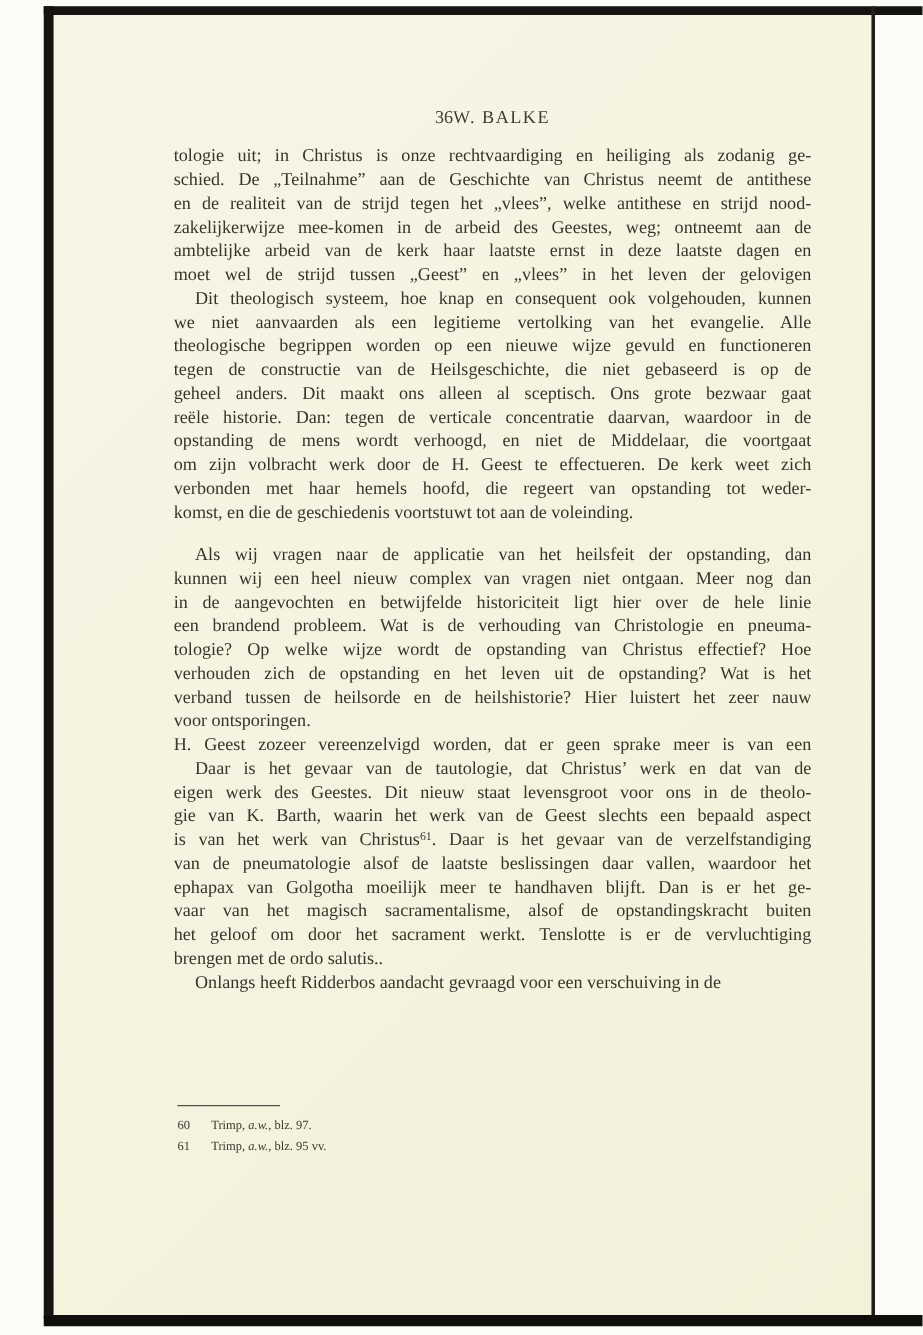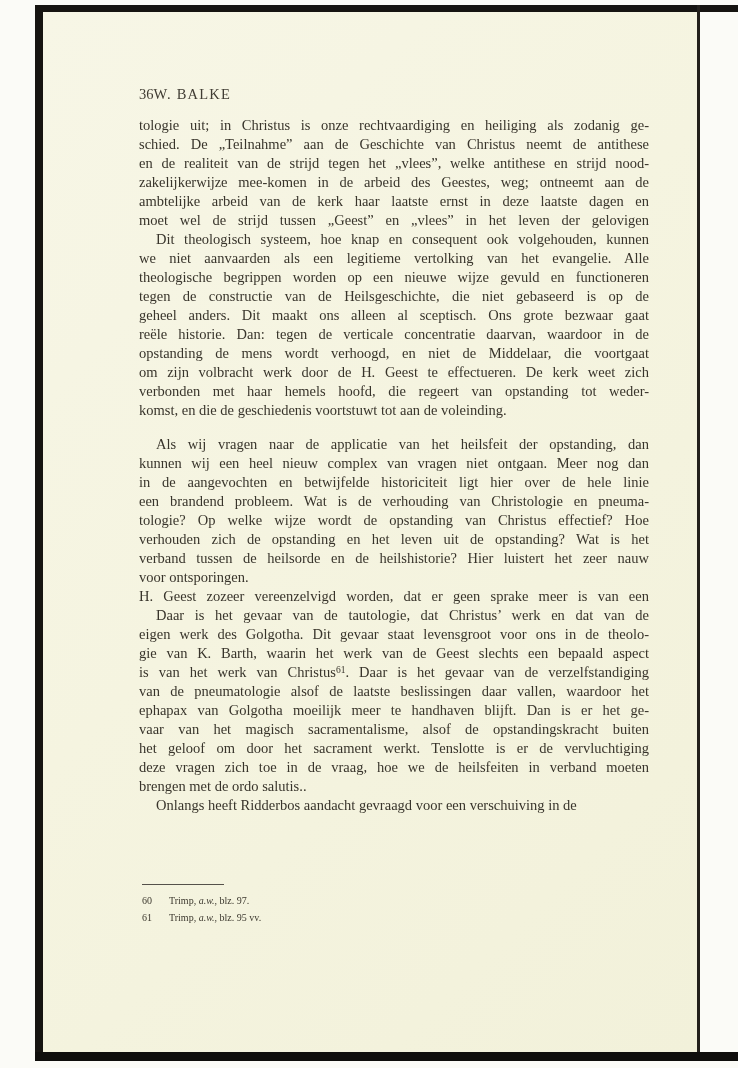--- a/index.html
+++ b/index.html
@@ -16,21 +16,21 @@
   .scan-right  { position: absolute; left: 697px; top: 5px; width: 3px; height: 1047px; background: #23201b; }
   .scan-bottom { position: absolute; left: 35px; top: 1052px; width: 703px; height: 9px; background: #0f0e0c; }
 
   .paper {
     position: absolute; left: 43px; top: 12px; width: 654px; height: 1040px;
     background: linear-gradient(135deg, #f7f6e6 0%, #f5f4e0 45%, #f2f1da 100%);
   }
 
   .header {
     position: absolute; left: 96px; top: 74px; width: 510px;
-    display: flex; justify-content: flex-start;
+    display: flex; justify-content: center;
     font-size: 14.5px; color: #403c33;
   }
   .header .author { letter-spacing: 1.2px; }
 
   .body-text {
     position: absolute; left: 96px; top: 104px; width: 510px;
     font-size: 14.5px; line-height: 19px; color: #38342b;
   }
   .para { margin: 0; }
   .para.spaced { margin-top: 15px; }
@@ -95,28 +95,27 @@
         <div class="line">in de aangevochten en betwijfelde historiciteit ligt hier over de hele linie</div>
         <div class="line">een brandend probleem. Wat is de verhouding van Christologie en pneuma-</div>
         <div class="line">tologie? Op welke wijze wordt de opstanding van Christus effectief? Hoe</div>
         <div class="line">verhouden zich de opstanding en het leven uit de opstanding? Wat is het</div>
         <div class="line">verband tussen de heilsorde en de heilshistorie? Hier luistert het zeer nauw</div>
         <div class="line last">voor ontsporingen.</div>
       </div>
       <div class="para indented">
         <div class="line">H. Geest zozeer vereenzelvigd worden, dat er geen sprake meer is van een</div>
         <div class="line first">Daar is het gevaar van de tautologie, dat Christus’ werk en dat van de</div>
-        <div class="line">eigen werk des Golgotha. Dit gevaar staat levensgroot voor ons in de theolo-</div>
+        <div class="line">eigen werk des Geestes. Dit nieuw staat levensgroot voor ons in de theolo-</div>
         <div class="line">gie van K. Barth, waarin het werk van de Geest slechts een bepaald aspect</div>
         <div class="line">is van het werk van Christus<sup>61</sup>. Daar is het gevaar van de verzelfstandiging</div>
         <div class="line">van de pneumatologie alsof de laatste beslissingen daar vallen, waardoor het</div>
         <div class="line">ephapax van Golgotha moeilijk meer te handhaven blijft. Dan is er het ge-</div>
         <div class="line">vaar van het magisch sacramentalisme, alsof de opstandingskracht buiten</div>
         <div class="line">het geloof om door het sacrament werkt. Tenslotte is er de vervluchtiging</div>
-        <div class="line">deze vragen zich toe in de vraag, hoe we de heilsfeiten in verband moeten</div>
         <div class="line last">brengen met de ordo salutis..</div>
       </div>
       <div class="para indented">
         <div class="line first last">Onlangs heeft Ridderbos aandacht gevraagd voor een verschuiving in de</div>
       </div>
     </div>
 
   <div class="footnotes">
     <div class="fn-rule"></div>
     <div class="fn-row">

